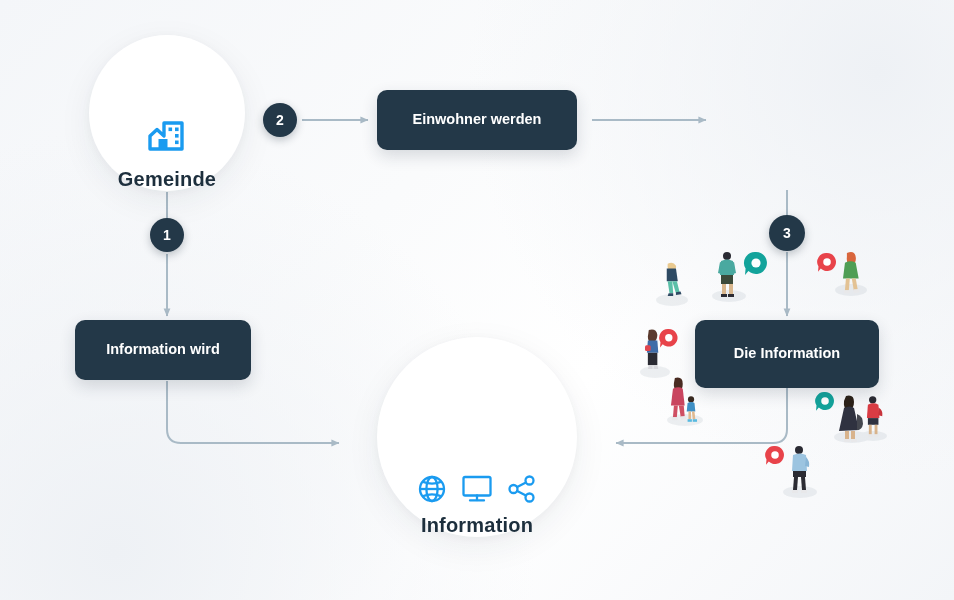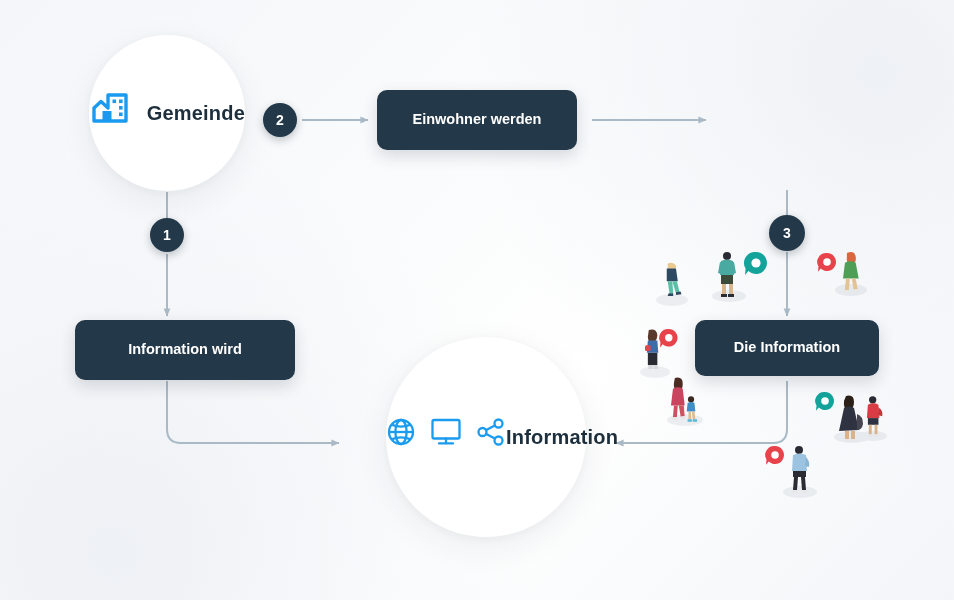--- a/index.html
+++ b/index.html
@@ -11,21 +11,21 @@
   #stage{
     position:relative;width:954px;height:600px;
     background:
       radial-gradient(circle at 12% 92%, #eef1f5 0%, rgba(238,241,245,0) 42%),
       radial-gradient(circle at 92% 12%, #eef1f5 0%, rgba(238,241,245,0) 40%),
       linear-gradient(135deg,#f4f6f9 0%,#fafbfc 38%,#ffffff 62%,#f3f5f8 100%);
   }
   .svg-layer{position:absolute;inset:0;width:954px;height:600px;}
   .node-circle{
     position:absolute;border-radius:50%;background:#ffffff;
-    display:flex;flex-direction:row;align-items:center;justify-content:space-between;
+    display:flex;flex-direction:column;align-items:center;justify-content:flex-end;
     box-shadow:0 10px 34px rgba(31,45,61,.065), 0 2px 10px rgba(31,45,61,.04);
   }
   .node-icons{display:flex;align-items:center;justify-content:center;gap:14px;margin-bottom:10px;}
   .node-label{
     font-size:20px;font-weight:bold;color:#1d2f3d;letter-spacing:.2px;
   }
   .pill{
     position:absolute;background:#233848;border-radius:10px;
     color:#ffffff;font-size:14.5px;font-weight:bold;line-height:1.45;
     display:flex;align-items:center;justify-content:center;text-align:center;
@@ -205,21 +205,21 @@
           <rect x="30" y="13.5" width="3.6" height="3.6"></rect>
           <rect x="30" y="20" width="3.6" height="3.6"></rect>
           <rect x="30" y="26.5" width="3.6" height="3.6"></rect>
         </g>
       </svg>
     </div>
     <div class="node-label">Gemeinde</div>
   </div>
 
 
-  <div class="node-circle" style="left:386px;top:337px;width:200px;height:200px;">
+  <div class="node-circle" style="left:377px;top:337px;width:200px;height:200px;">
     <div class="node-icons">
       <svg width="30" height="30" viewBox="0 0 30 30">
         <g fill="none" stroke="#1a9bf0" stroke-width="2.3">
           <circle cx="15" cy="15" r="12"></circle>
           <ellipse cx="15" cy="15" rx="5.6" ry="12"></ellipse>
           <line x1="3" y1="15" x2="27" y2="15"></line>
           <path d="M5.4,7.6 Q15,11.5 24.6,7.6"></path>
           <path d="M5.4,22.4 Q15,18.5 24.6,22.4"></path>
         </g>
       </svg>
@@ -242,27 +242,27 @@
     </div>
     <div class="node-label">Information</div>
   </div>
 
   <div class="pill" style="left:377px;top:90px;width:200px;height:60px;">
     <div>
       <div>Einwohner werden</div>
     </div>
   </div>
 
-  <div class="pill" style="left:75px;top:320px;width:220px;height:60px;">
+  <div class="pill" style="left:75px;top:320px;width:176px;height:60px;">
     <div>
       <div>Information wird</div>
     </div>
   </div>
 
-  <div class="pill" style="left:695px;top:320px;width:184px;height:56px;">
+  <div class="pill" style="left:695px;top:320px;width:184px;height:68px;">
     <div>
       <div>Die Information</div>
     </div>
   </div>
 
   <div class="badge" style="left:150px;top:218px;width:34px;height:34px;">
     <span>1</span>
   </div>
   <div class="badge" style="left:263px;top:103px;width:34px;height:34px;">
     <span>2</span>

